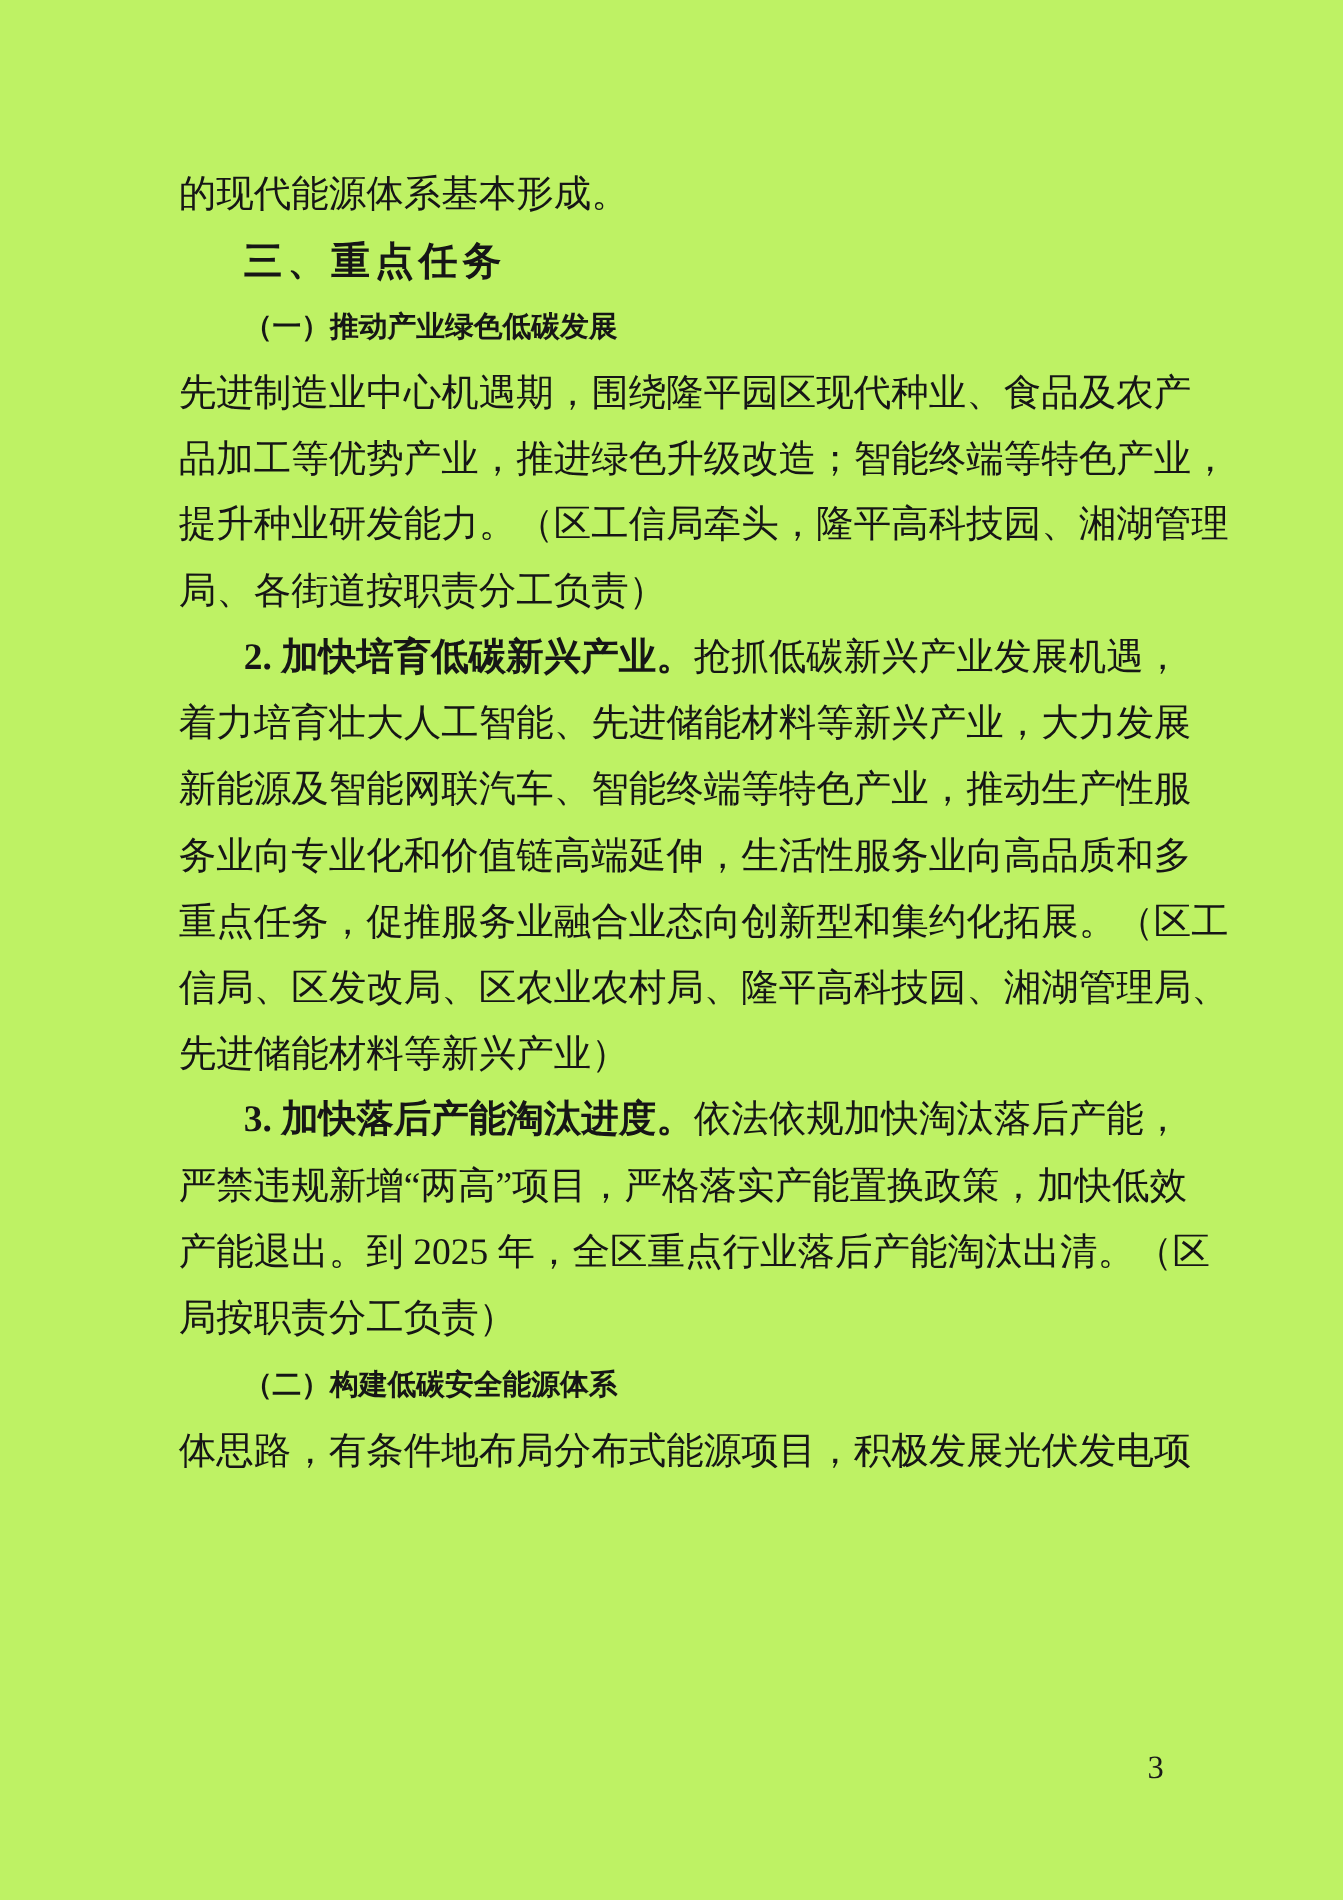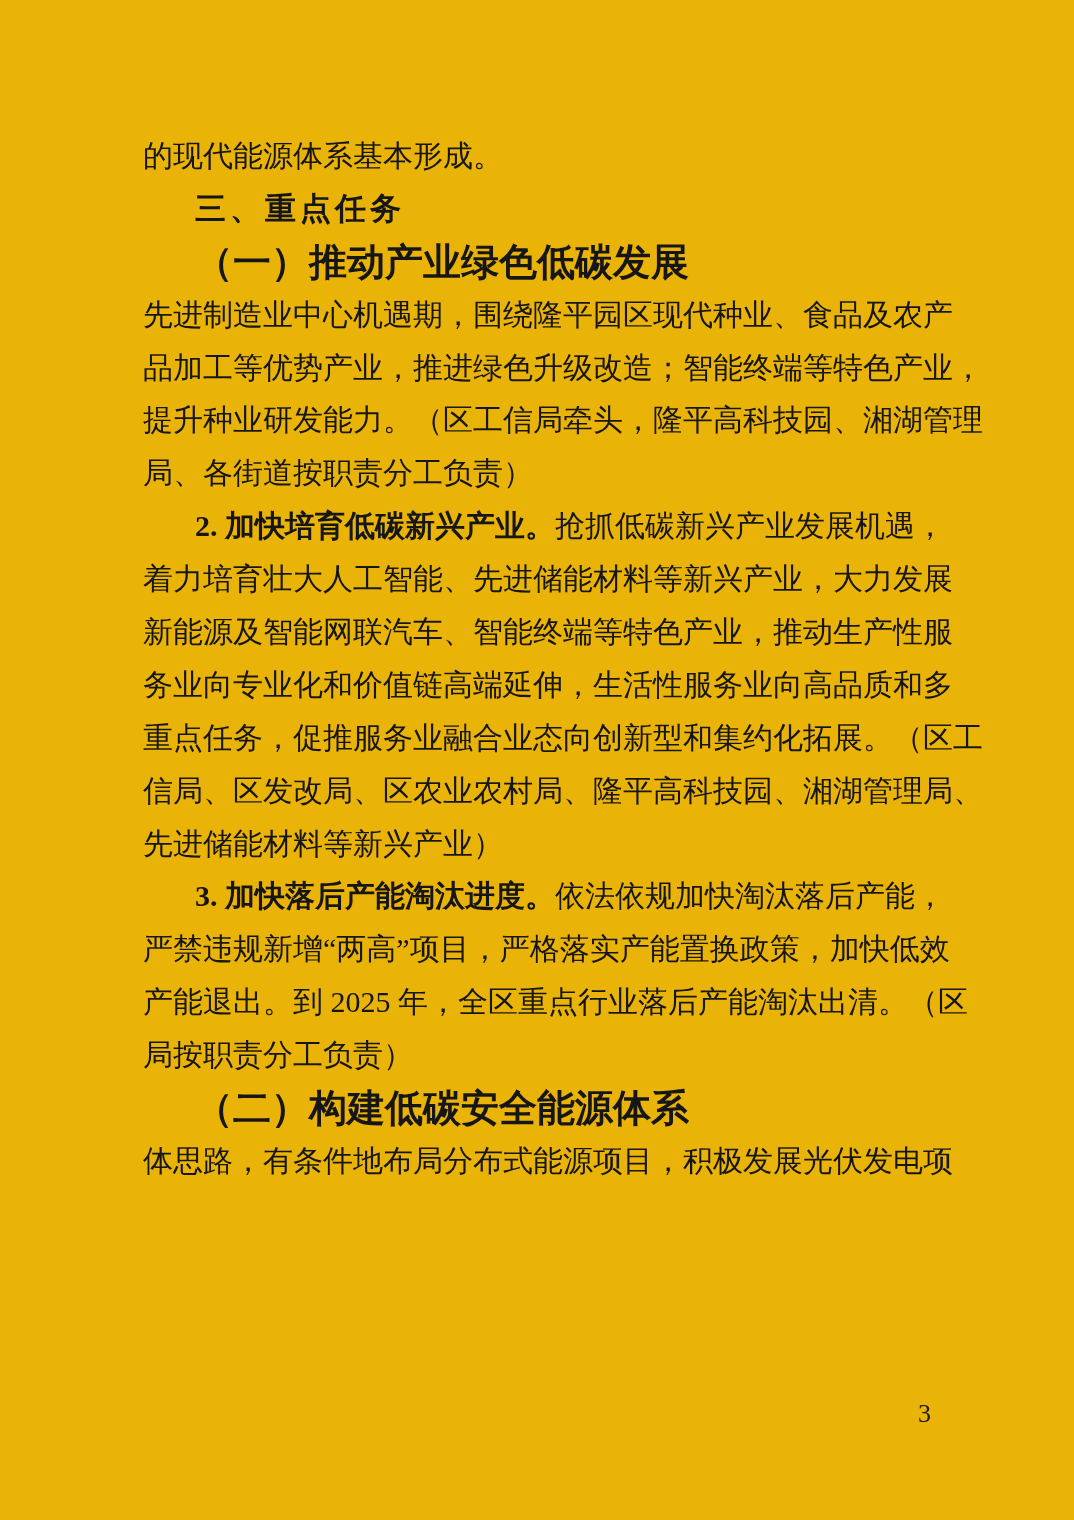--- a/index.html
+++ b/index.html
@@ -4,21 +4,21 @@
 <style>
   html, body {
     margin: 0;
     padding: 0;
     background: #ffffff;
   }
   .page {
     position: relative;
     width: 1074px;
     height: 1520px;
-    background: #eab308;
+    background: #bef264;
     color: #161616;
     font-family: "Liberation Serif", serif;
     overflow: hidden;
   }
   .content {
     position: absolute;
     left: 143px;
     top: 130px;
     width: 795px;
   }
@@ -41,21 +41,21 @@
     margin-top: 35px;
   }
   .ln.h1 {
     font-family: "Liberation Sans", sans-serif;
     font-weight: bold;
     font-size: 31px;
     letter-spacing: 4px;
   }
   .ln.h2 {
     font-weight: bold;
-    font-size: 38px;
+    font-size: 23px;
   }
   .page-number {
     position: absolute;
     left: 918px;
     top: 1396px;
     font-size: 26px;
     line-height: 36px;
     font-family: "Liberation Serif", serif;
     color: #1a1a1a;
   }

